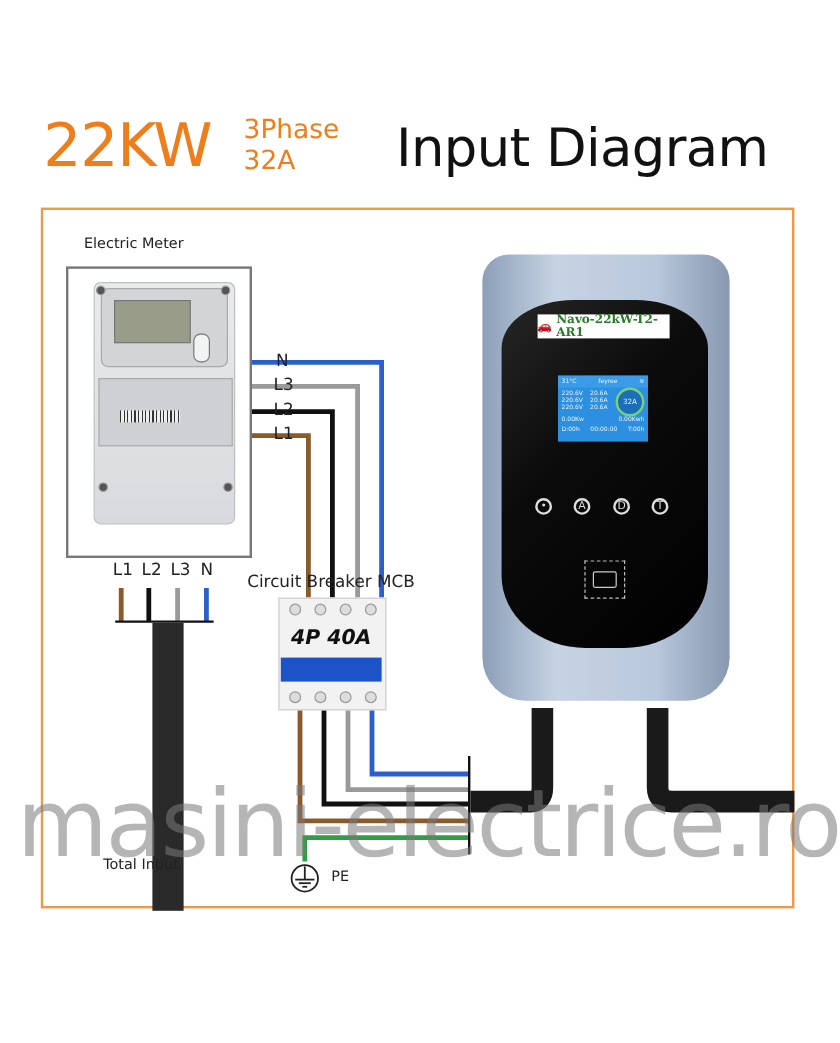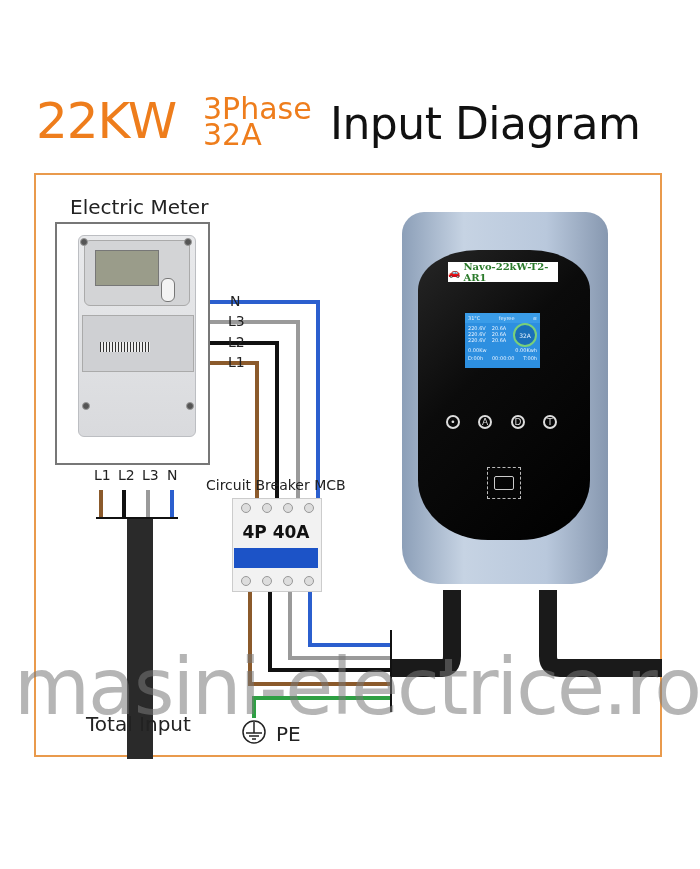--- a/index.html
+++ b/index.html
@@ -1,33 +1,33 @@
 <!DOCTYPE html>
 <html><head>
 <meta charset="utf-8">
 <style>
   html,body{margin:0;padding:0;background:#fff;}
   body{width:700px;height:869px;position:relative;overflow:hidden;font-family:"DejaVu Sans",sans-serif;}
   .abs{position:absolute;}
   .title-kw{left:36px;top:96px;font-size:50px;color:#ee7d1c;font-family:"DejaVu Sans",sans-serif;letter-spacing:-1px;line-height:1;}
-  .title-phase{left:203px;top:96px;font-size:30px;color:#ee7d1c;line-height:26px;}
+  .title-phase{left:203px;top:96px;font-size:22px;color:#ee7d1c;line-height:26px;}
   .title-main{left:330px;top:102px;font-size:44px;color:#111;line-height:1;letter-spacing:-0.5px;}
   .frame{left:34px;top:173px;width:628px;height:584px;border:2px solid #e99a4c;box-sizing:border-box;}
-  .label{font-size:20px;color:#222;line-height:1;}
+  .label{font-size:12px;color:#222;line-height:1;}
   .meter-box{left:55px;top:222px;width:155px;height:243px;border:2px solid #777;box-sizing:border-box;background:#fff;}
   .meter-body{left:78px;top:235px;width:116px;height:200px;background:linear-gradient(180deg,#e9eaec,#d9dadd);border-radius:6px;border:1px solid #bcbec2;}
   .meter-top{left:84px;top:240px;width:104px;height:64px;background:#d3d4d6;border-radius:6px;border:1px solid #aaa;}
   .meter-lcd{left:95px;top:250px;width:62px;height:34px;background:#9a9c8a;border:1px solid #777;}
   .meter-btn{left:161px;top:278px;width:12px;height:22px;background:#f3f3f3;border:1px solid #777;border-radius:6px;}
   .meter-mid{left:82px;top:315px;width:110px;height:55px;background:#cfd0d3;border:1px solid #aaa;}
   .barcode{left:100px;top:342px;width:50px;height:10px;background:repeating-linear-gradient(90deg,#333 0 1px,#eee 1px 3px);}
   .screw{width:6px;height:6px;border-radius:50%;background:#555;border:1px solid #999;}
   .wm{left:14px;top:648px;font-size:78px;color:rgba(120,120,120,0.55);font-family:"DejaVu Sans",sans-serif;letter-spacing:-2px;white-space:nowrap;line-height:1;}
   .mcb{left:232px;top:498px;width:88px;height:92px;background:#f2f2f2;border:1px solid #ccc;}
-  .mcb-text{left:232px;top:522px;width:88px;text-align:center;font-size:17px;color:#111;font-weight:bold;}
+  .mcb-text{left:232px;top:522px;width:88px;text-align:center;font-size:17px;color:#111;font-weight:bold;font-style:italic;}
   .mcb-blue{left:234px;top:548px;width:84px;height:20px;background:#1c53c7;}
   .term{width:8px;height:8px;border-radius:50%;background:#ddd;border:1px solid #999;}
   .charger{left:402px;top:212px;width:206px;height:372px;background:linear-gradient(90deg,#8c9fb8,#c6d3e3 30%,#b9c8dc 70%,#8798b0);border-radius:22px 22px 36px 36px;}
   .panel{left:418px;top:250px;width:172px;height:290px;background:linear-gradient(135deg,#262626 0%,#0b0b0b 40%,#000 100%);border-radius:60px 60px 70px 70px / 40px 40px 60px 60px;}
   .brand{left:448px;top:262px;width:110px;height:20px;background:#fff;font-size:10px;color:#2a7a2a;font-weight:bold;font-family:"DejaVu Serif",serif;display:flex;align-items:center;justify-content:center;gap:3px;}
   .lcd{left:465px;top:313px;width:75px;height:55px;background:#2d8fe0;color:#e8f3ff;font-size:5px;}
   .key{width:14px;height:14px;border-radius:50%;border:2px solid #ddd;color:#ddd;font-size:9px;display:flex;align-items:center;justify-content:center;box-sizing:border-box;}
   .rfid{left:487px;top:467px;width:32px;height:30px;border:1px dashed #bbb;}
   .rfid-in{left:494px;top:476px;width:18px;height:12px;border:1px solid #ccc;border-radius:2px;}
 </style>

